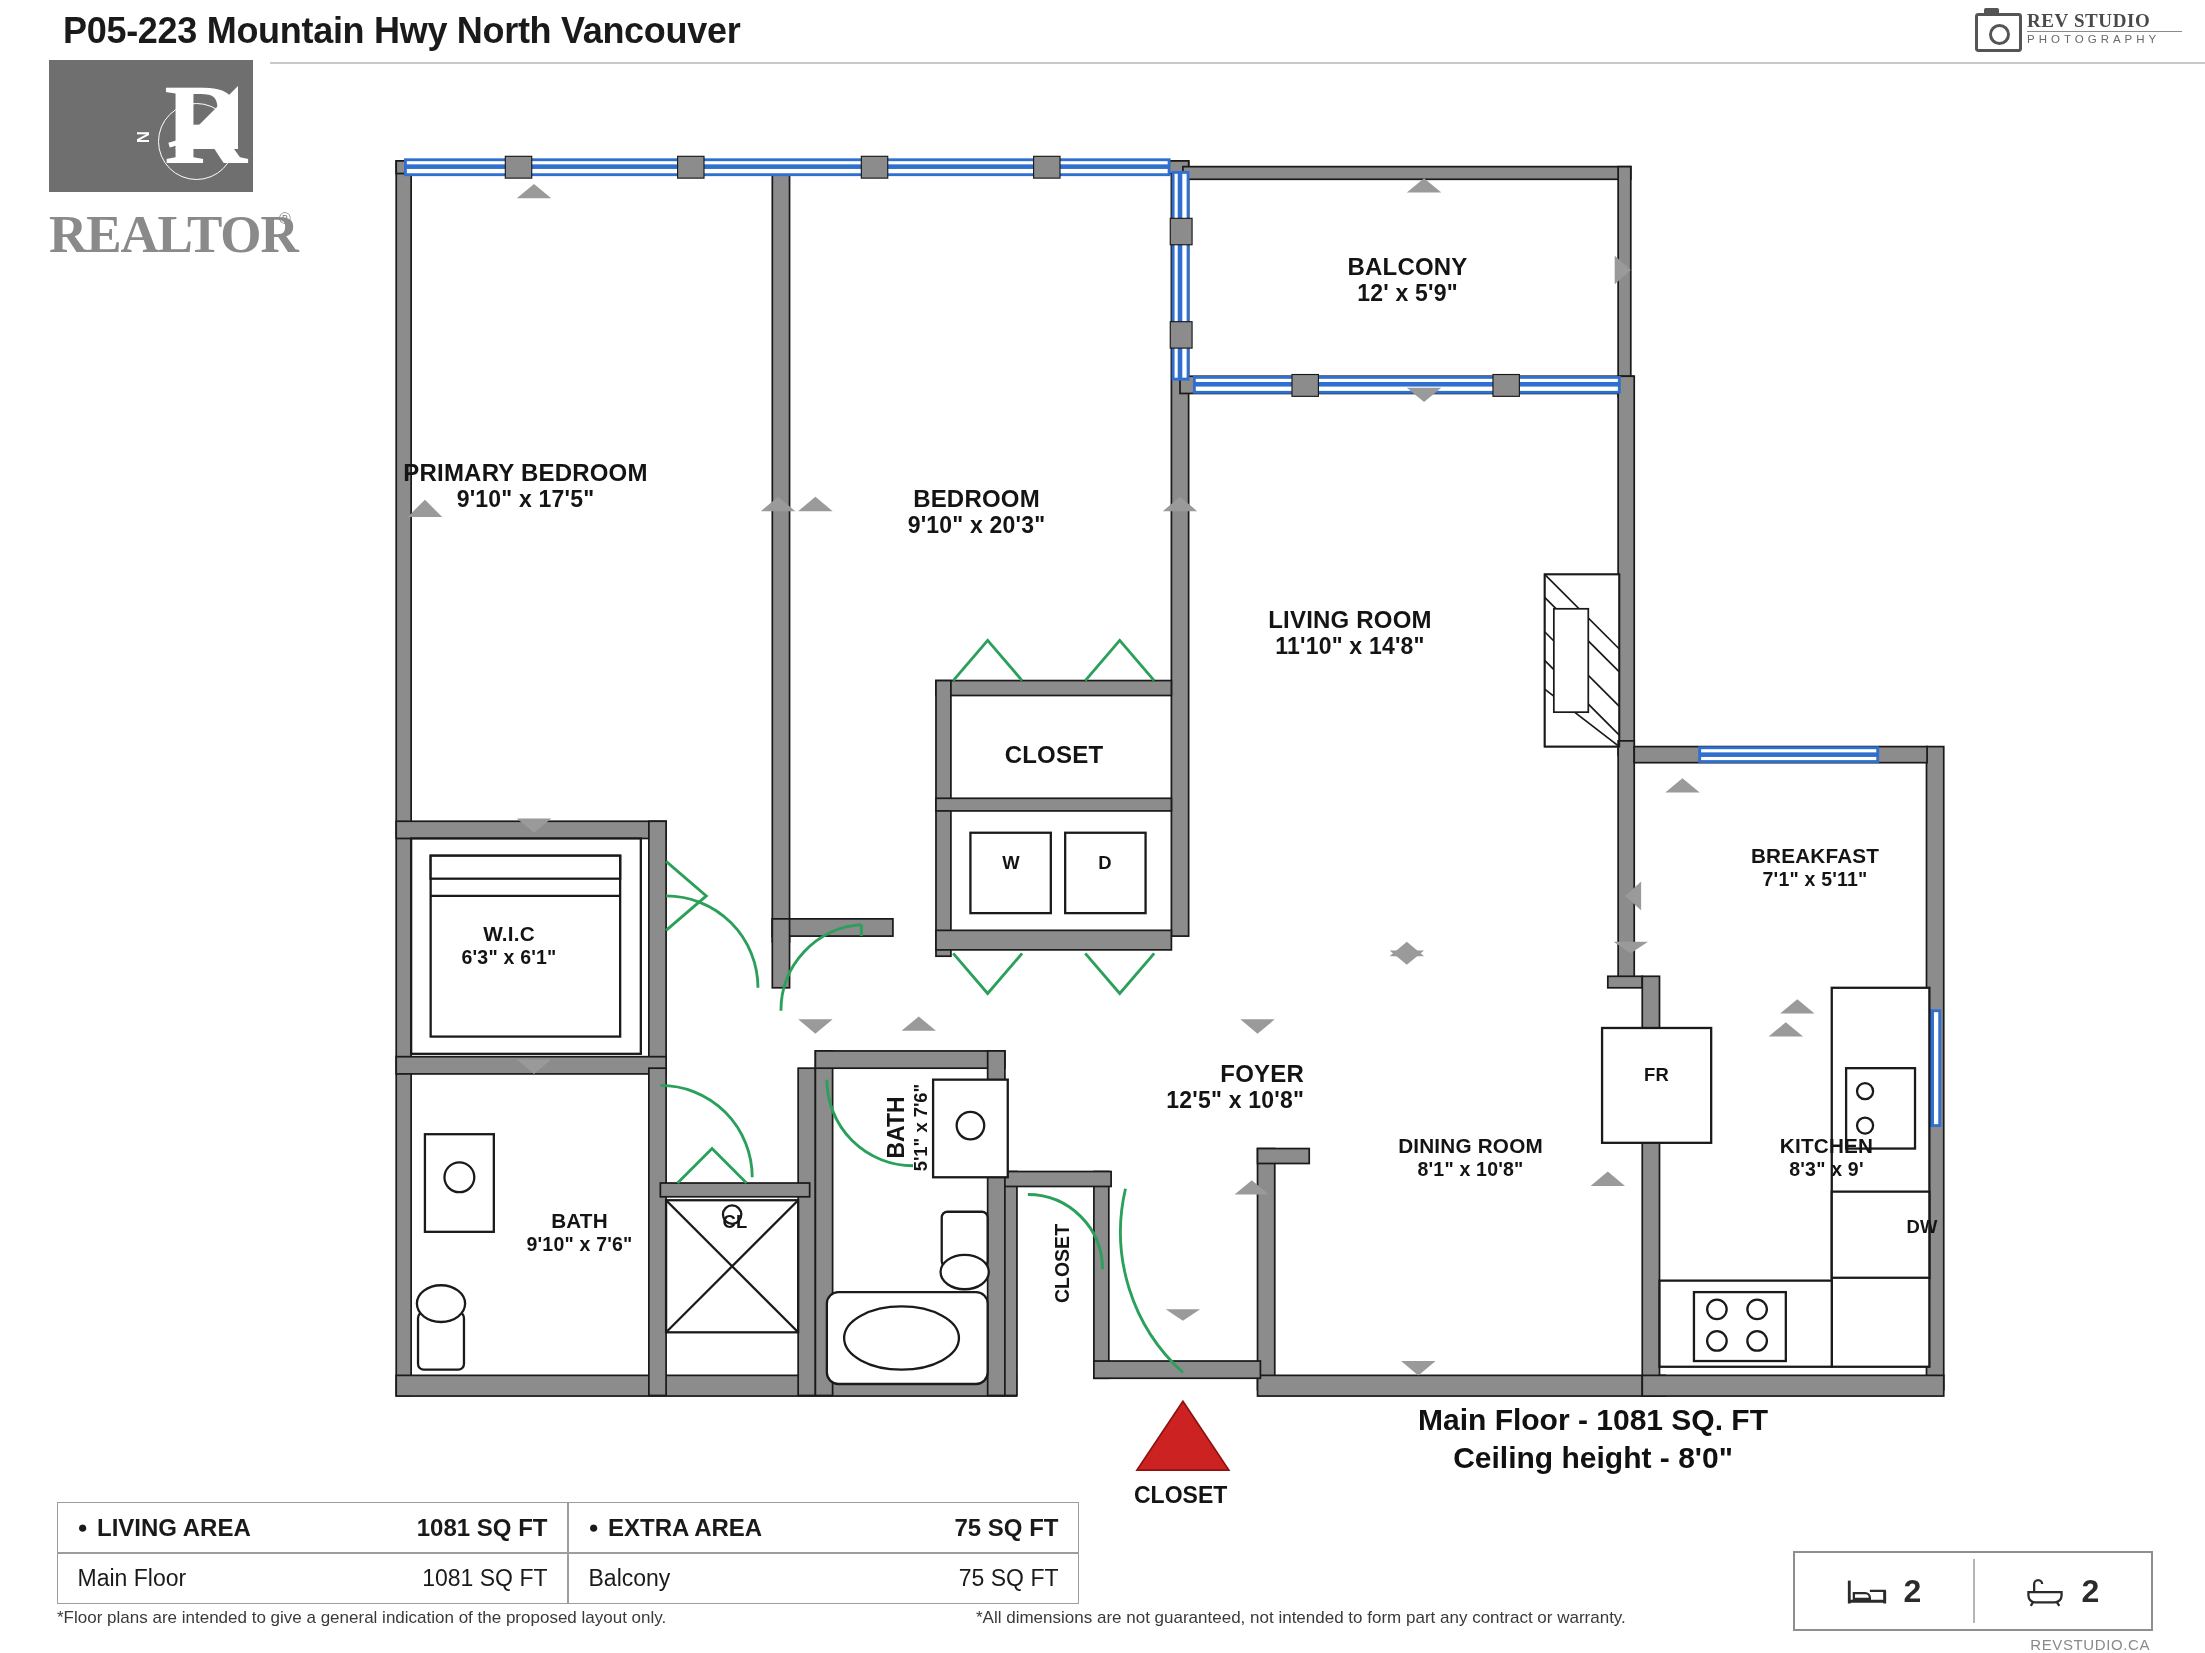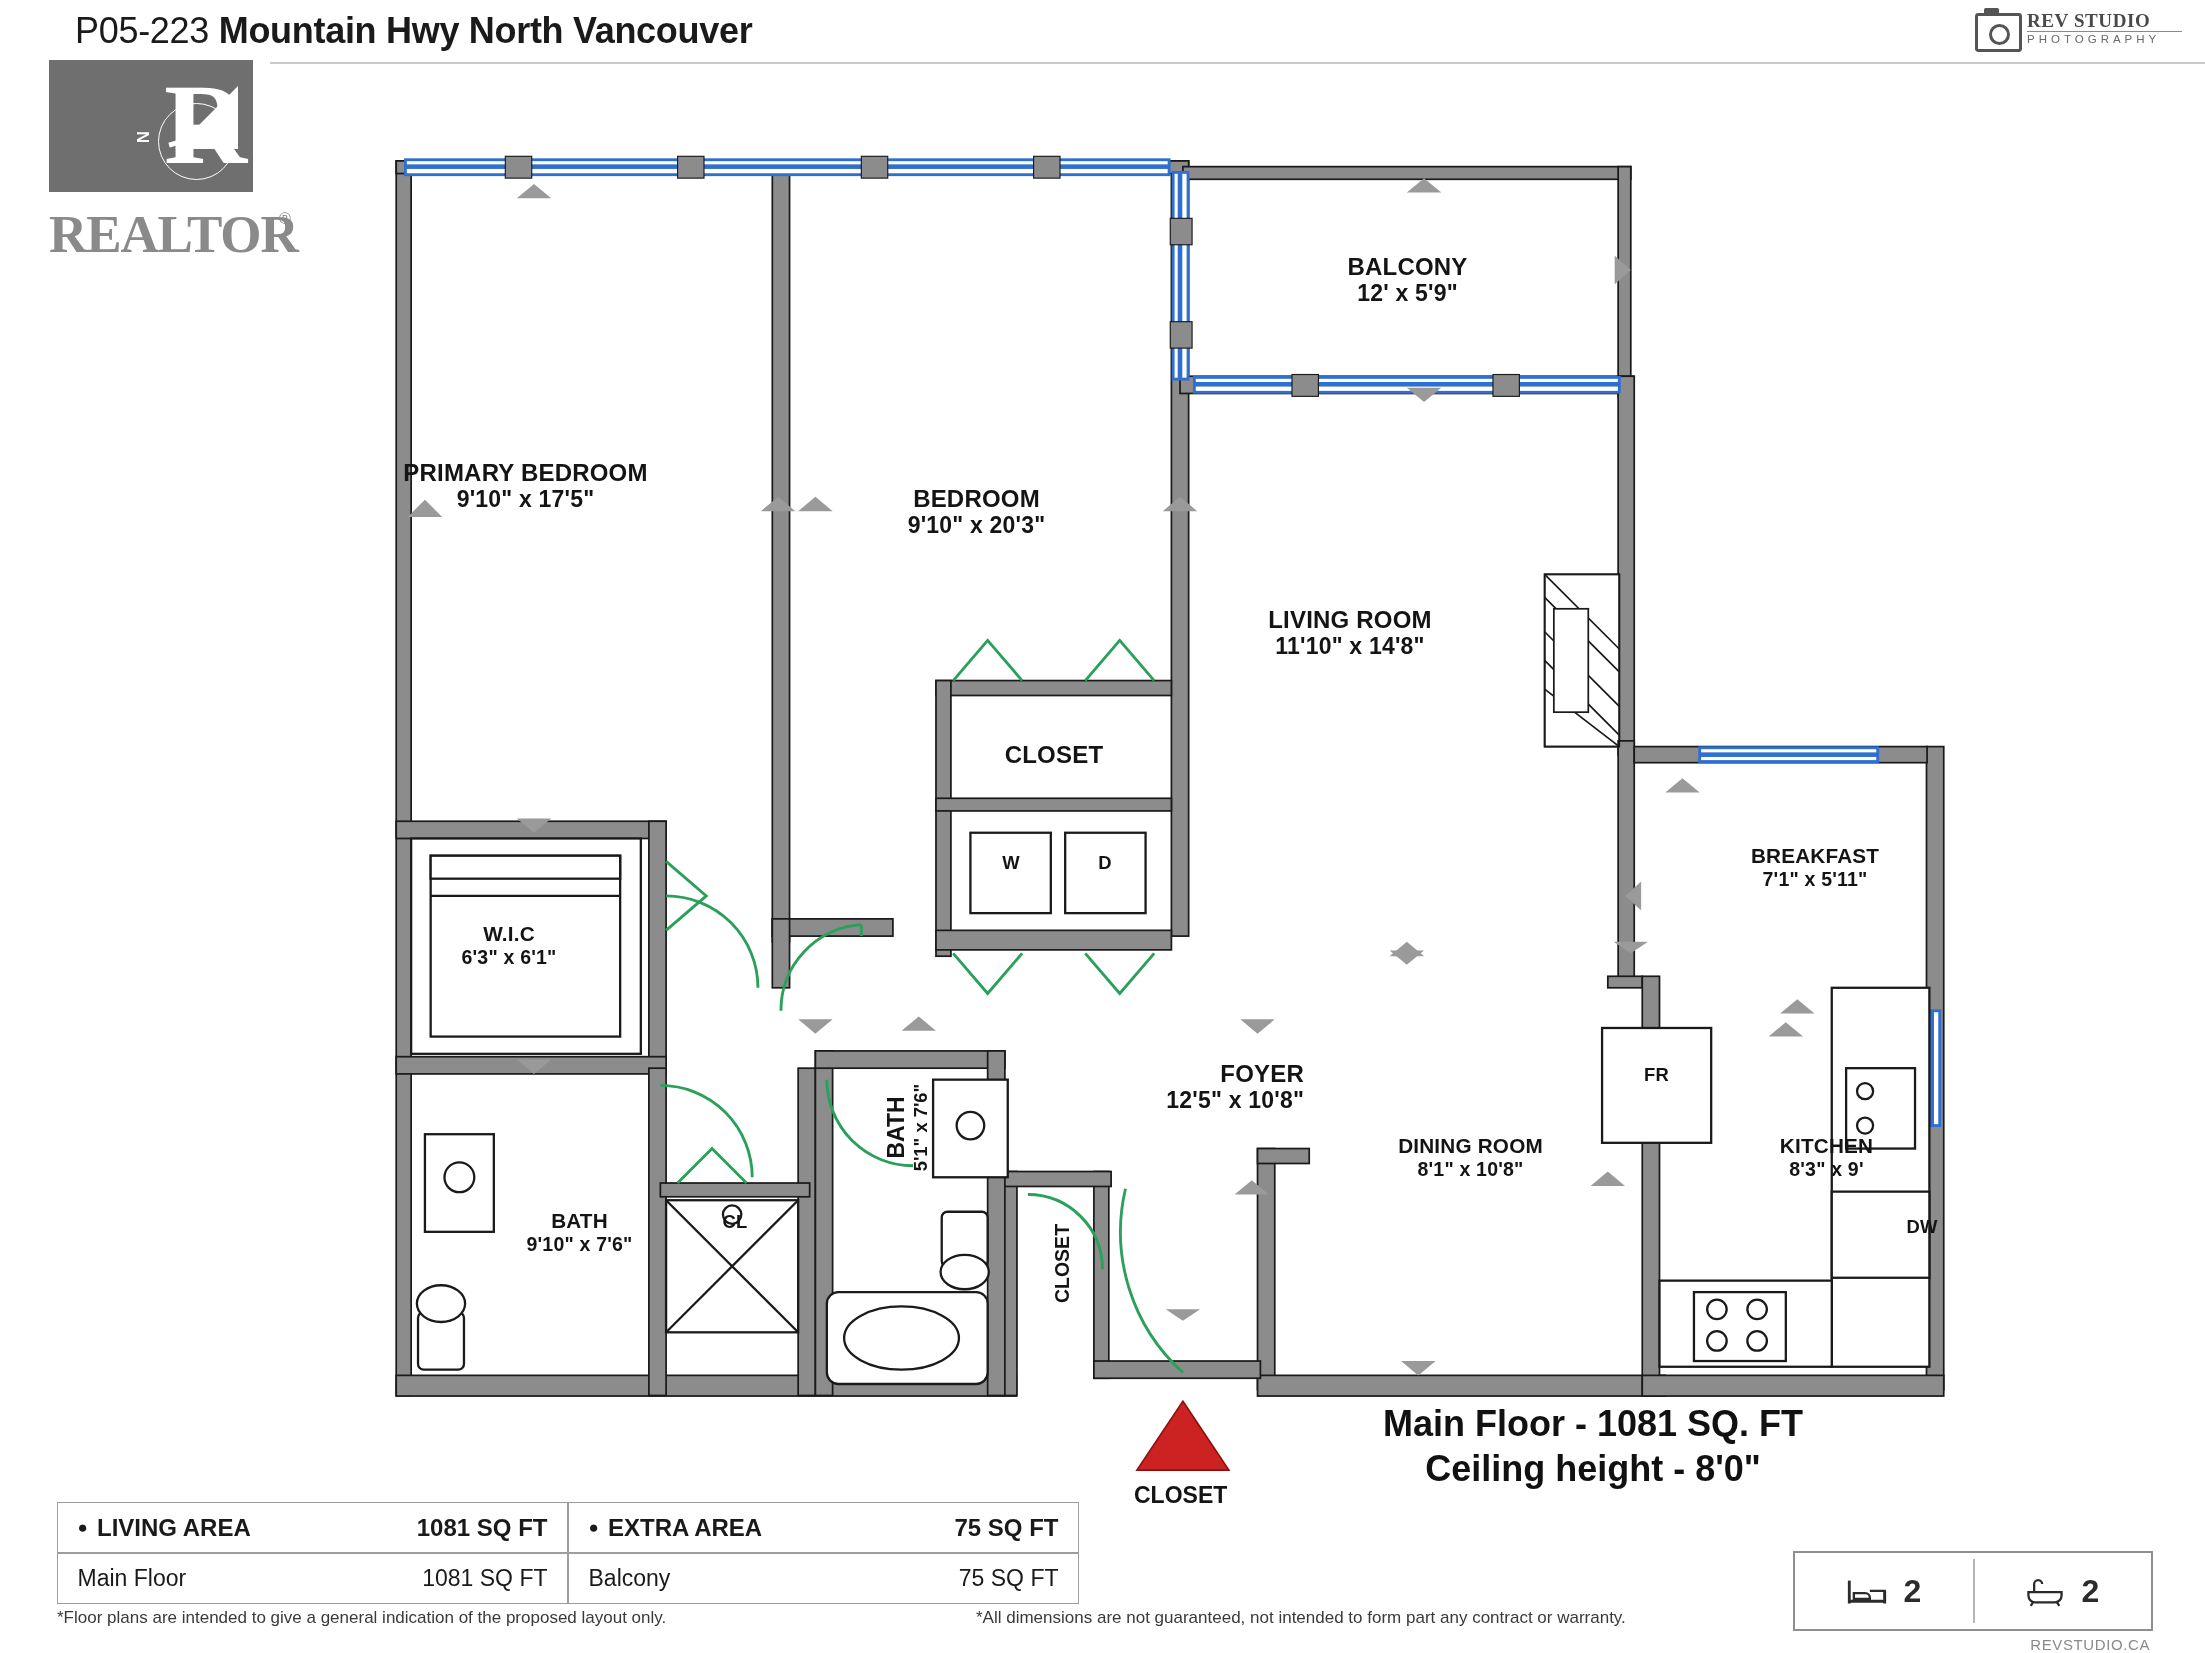--- a/index.html
+++ b/index.html
@@ -9,21 +9,21 @@
     font-family:"Liberation Sans", sans-serif;
     color:#1a1a1a;
     position:relative;
     overflow:hidden;
   }
   .root{position:absolute;inset:0;}
 
   
   .header{position:absolute;left:0;top:0;width:2205px;height:75px;}
   .title-line{position:absolute;left:63px;top:10.3px;font-size:36px;font-weight:bold;letter-spacing:-0.3px;white-space:nowrap;}
-  .title-line .unit{font-weight:normal;margin-left:12px;}
+  .title-line .unit{font-weight:bold;}
   .hrule{position:absolute;left:270px;top:62px;width:1935px;height:1.7px;background:#c9c9c9;}
 
   .logo-rev{position:absolute;right:17px;top:8px;width:218px;height:53px;}
   .logo-rev .cam{position:absolute;left:4.6px;top:4.6px;width:41px;height:33px;border:3.4px solid #555;border-radius:3.4px;}
   .logo-rev .cam:after{content:"";position:absolute;left:11.5px;top:8px;width:15px;height:15px;border:3.4px solid #555;border-radius:50%;}
   .logo-rev .cam:before{content:"";position:absolute;left:6.9px;top:-8px;width:15px;height:5.7px;background:#555;border-radius:1.7px 1.7px 0 0;}
   .logo-rev .rv{position:absolute;left:57px;top:2.3px;font-size:19px;font-weight:bold;color:#4a4a4a;letter-spacing:0.6px;font-family:"Liberation Serif",serif;}
   .logo-rev .ph{position:absolute;left:57px;top:25px;font-size:11.5px;color:#6a6a6a;letter-spacing:4px;}
   .logo-rev .ul{position:absolute;left:57px;top:23px;width:155px;height:1.1px;background:#8a8a8a;}
 
@@ -49,21 +49,21 @@
   .lbl.sm .nm{font-size:20.7px;}
   .lbl.sm .dm{font-size:19.5px;}
   .lbl.xs .nm{font-size:18.4px;}
 
   .vertlbl{position:absolute;font-weight:bold;color:#141414;text-align:center;}
   .vertlbl .nm{font-size:23px;display:block;}
   .vertlbl .dm{font-size:18.4px;display:block;}
 
   .entry-label{position:absolute;font-size:23px;font-weight:bold;color:#141414;}
 
-  .floor-note{position:absolute;right:296px;top:1401px;width:632px;text-align:center;font-size:36px;font-weight:bold;line-height:1.25;color:#111;}
+  .floor-note{position:absolute;right:296px;top:1401px;width:632px;text-align:center;font-size:30px;font-weight:bold;line-height:1.25;color:#111;}
 
   
   .foot{position:absolute;left:57px;top:1502px;width:1022px;}
   .foot .row{display:flex;}
   .foot .cell{border:1.7px solid #9d9d9d;box-sizing:border-box;height:51px;display:flex;align-items:center;}
   .foot .c1{width:511px;}
   .foot .c2{width:511px;}
   .foot .hdr{font-size:24px;font-weight:bold;}
   .foot .body{font-size:23px;}
   .foot .lft{padding-left:19.5px;}

